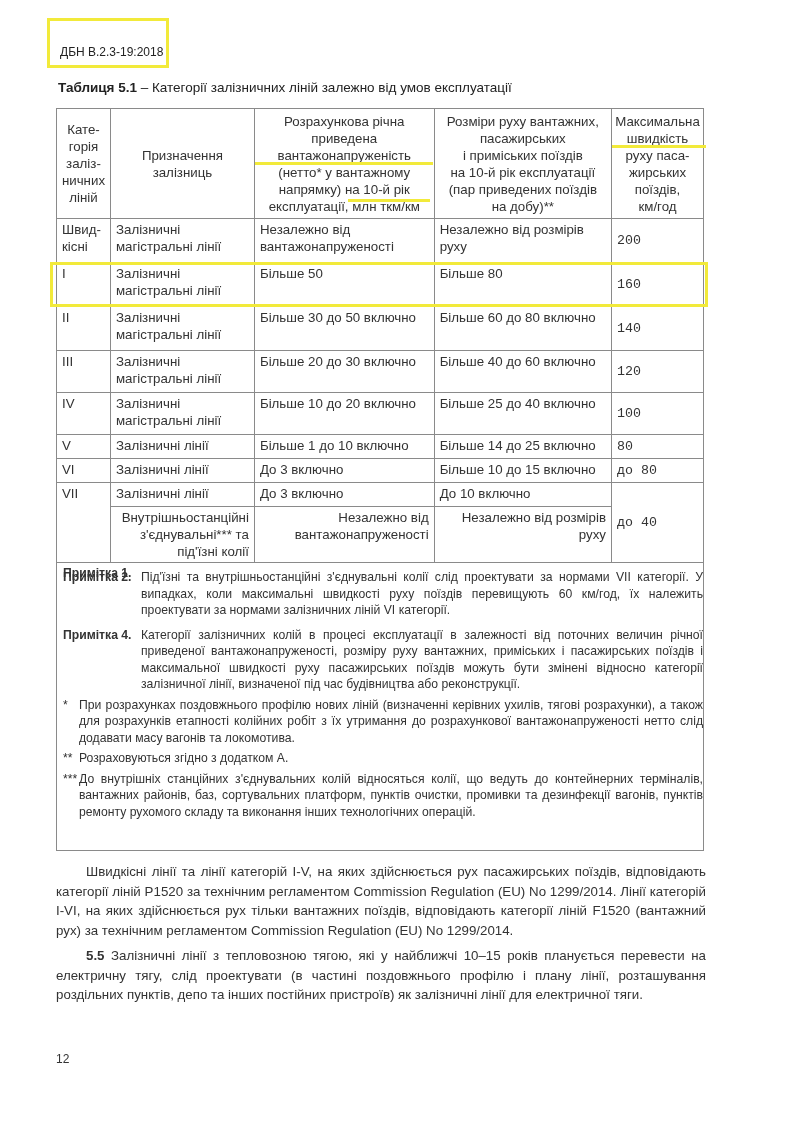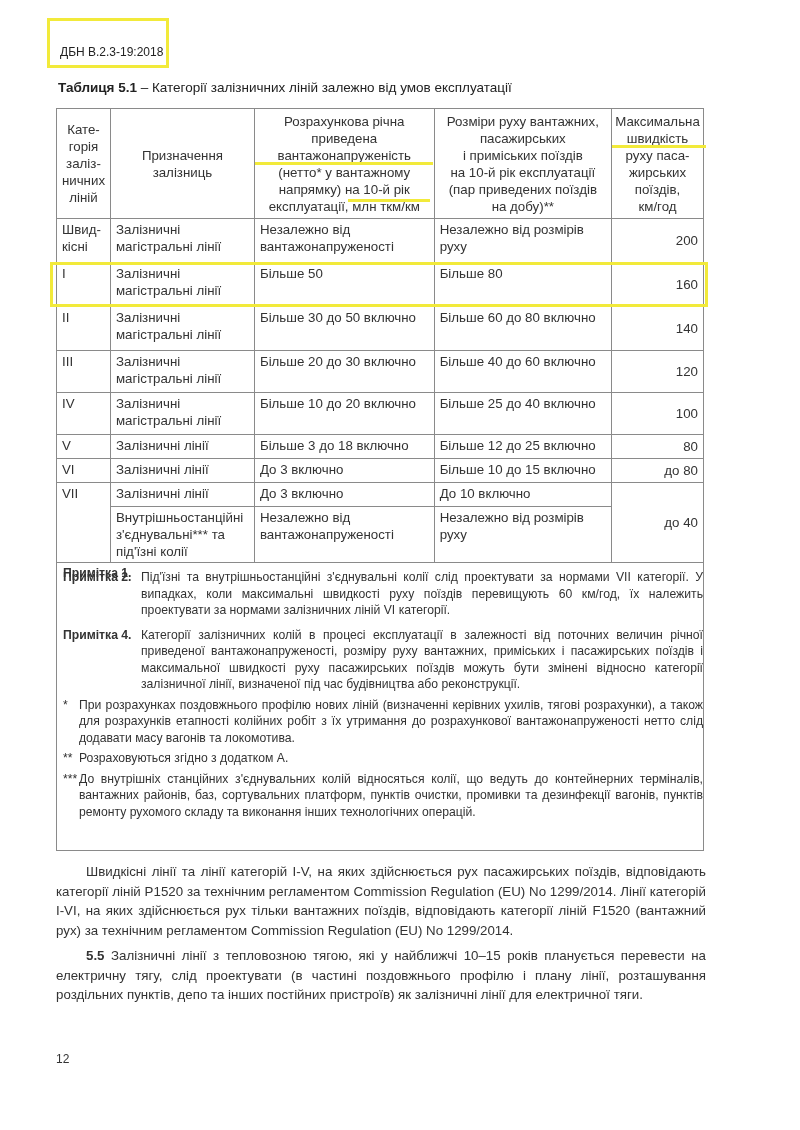--- a/index.html
+++ b/index.html
@@ -9,21 +9,21 @@
            border:3px solid #f2ea3a; box-sizing:border-box; }
   .stamp span { position:absolute; left:10px; top:24px; font-size:12px; color:#222; }
   .caption { position:absolute; left:58px; top:80px; font-size:13.5px; color:#222; }
   .caption b { font-weight:bold; }
 
   table.main { position:absolute; left:56px; top:108px; width:648px;
                border-collapse:collapse; font-size:13.3px; color:#333; }
   table.main td, table.main th { border:1px solid #8a8a8a; padding:2px 5px; vertical-align:top;
                line-height:17px; font-weight:normal; }
   table.main th { text-align:center; vertical-align:middle; padding:3px 3px; }
-  table.main td.c { text-align:right; vertical-align:middle; }
+  table.main td.c { text-align:left; vertical-align:middle;font-family:Liberation Mono, monospace; }
   col.c1 { width:54px; } col.c2 { width:144px; } col.c3 { width:180px; }
   col.c4 { width:178px; } col.c5 { width:92px; }
 
   .hl-row { position:absolute; left:50px; top:262px; width:658px; height:45px;
             border:3px solid #f2ea3a; box-sizing:border-box; pointer-events:none; }
   .ul { position:absolute; height:3px; background:#f2ea3a; }
 
   .notes { position:absolute; left:56px; top:559px; width:648px; height:292px;
            border:1px solid #8a8a8a; box-sizing:border-box; border-top:none;
            font-family:"Liberation Sans", sans-serif; font-size:12.2px; color:#333;
@@ -130,39 +130,39 @@
   <tr style="height:42px;">
     <td>IV</td>
     <td>Залізничні магістральні лінії</td>
     <td>Більше 10 до 20 включно</td>
     <td>Більше 25 до 40 включно</td>
     <td class="c">100</td>
   </tr>
   <tr style="height:24px;">
     <td>V</td>
     <td>Залізничні лінії</td>
-    <td>Більше 3 до 18 включно</td>
-    <td>Більше 12 до 25 включно</td>
+    <td>Більше 1 до 10 включно</td>
+    <td>Більше 14 до 25 включно</td>
     <td class="c">80</td>
   </tr>
   <tr style="height:24px;padding-left:32px;">
     <td>VI</td>
     <td>Залізничні лінії</td>
     <td>До 3 включно</td>
     <td>Більше 10 до 15 включно</td>
     <td class="c">до 80</td>
   </tr>
   <tr style="height:24px;">
     <td rowspan="2">VII</td>
     <td>Залізничні лінії</td>
     <td>До 3 включно</td>
     <td>До 10 включно</td>
     <td rowspan="2" class="c">до 40</td>
   </tr>
-  <tr style="height:55px;">
+  <tr style="height:55px;text-align:right;">
     <td>Внутрішньостанційні з'єднувальні*** та під'їзні колії</td>
     <td>Незалежно від вантажонапруженості</td>
     <td>Незалежно від розмірів руху</td>
   </tr>
 </tbody>
   </table>
 
 <div class="hl-row"></div>
 <div class="ul" style="left:255px; top:162px; width:178px;"></div>
 <div class="ul" style="left:348px; top:199px; width:82px;"></div>

